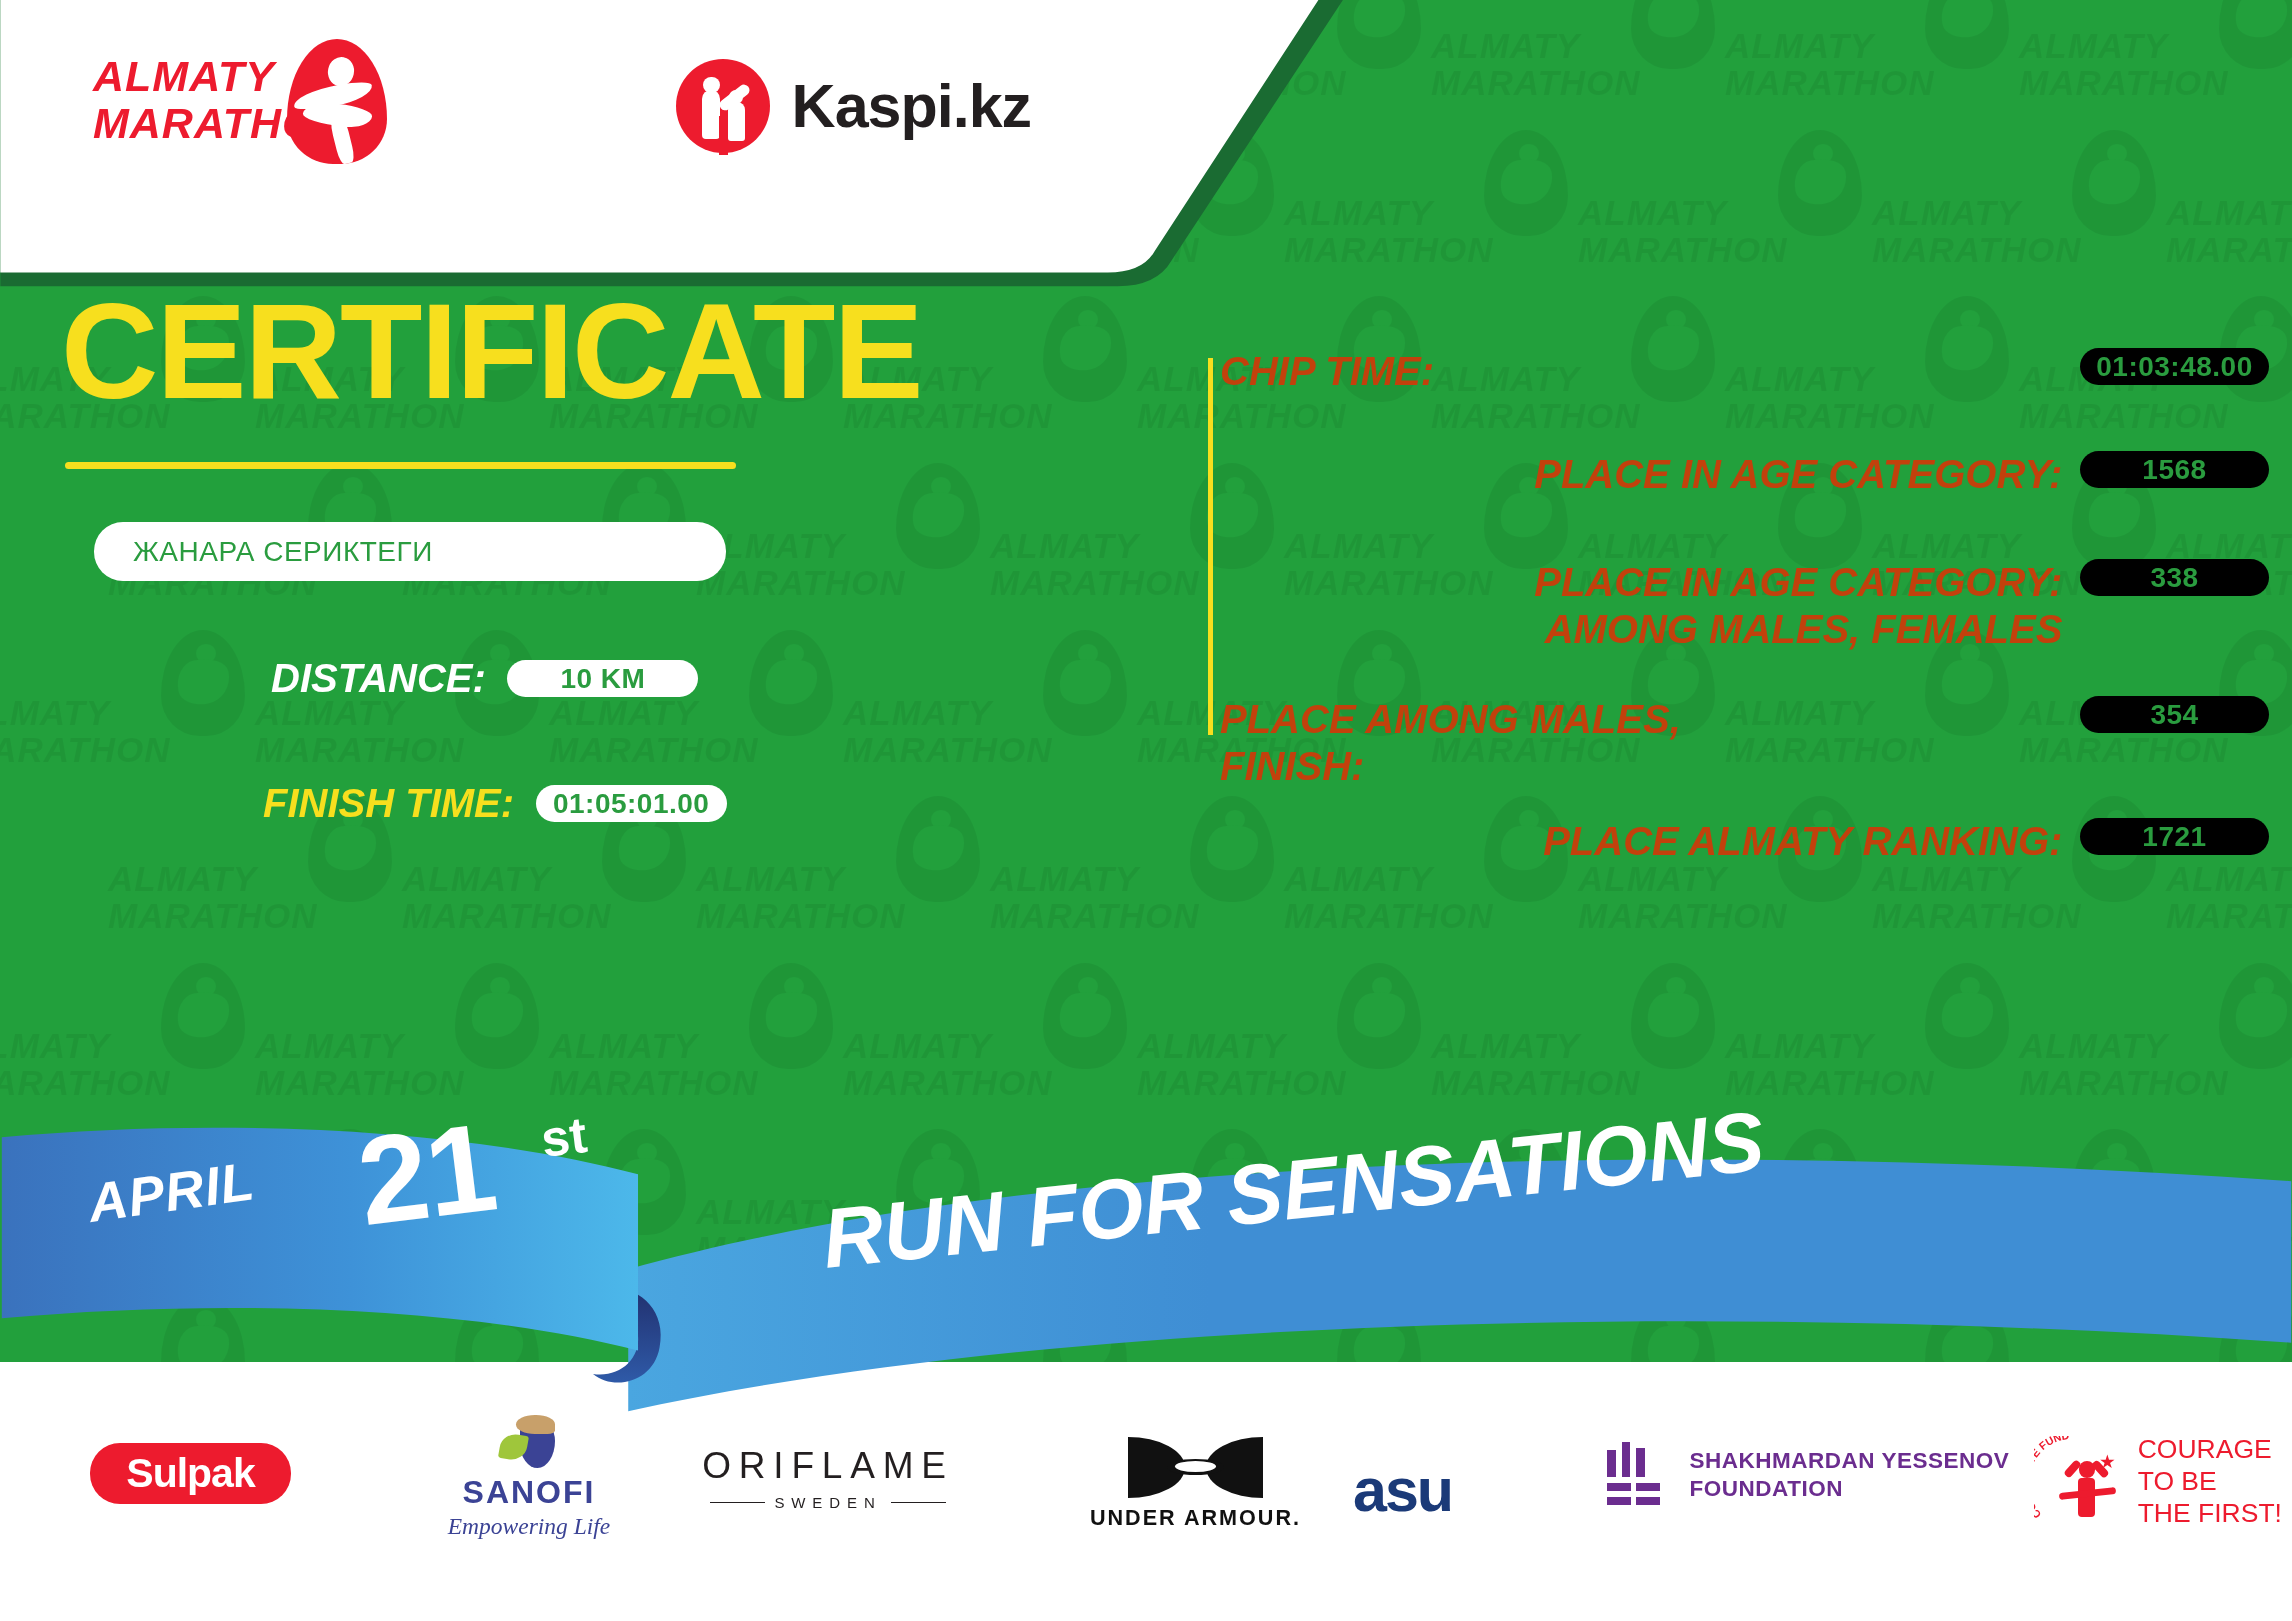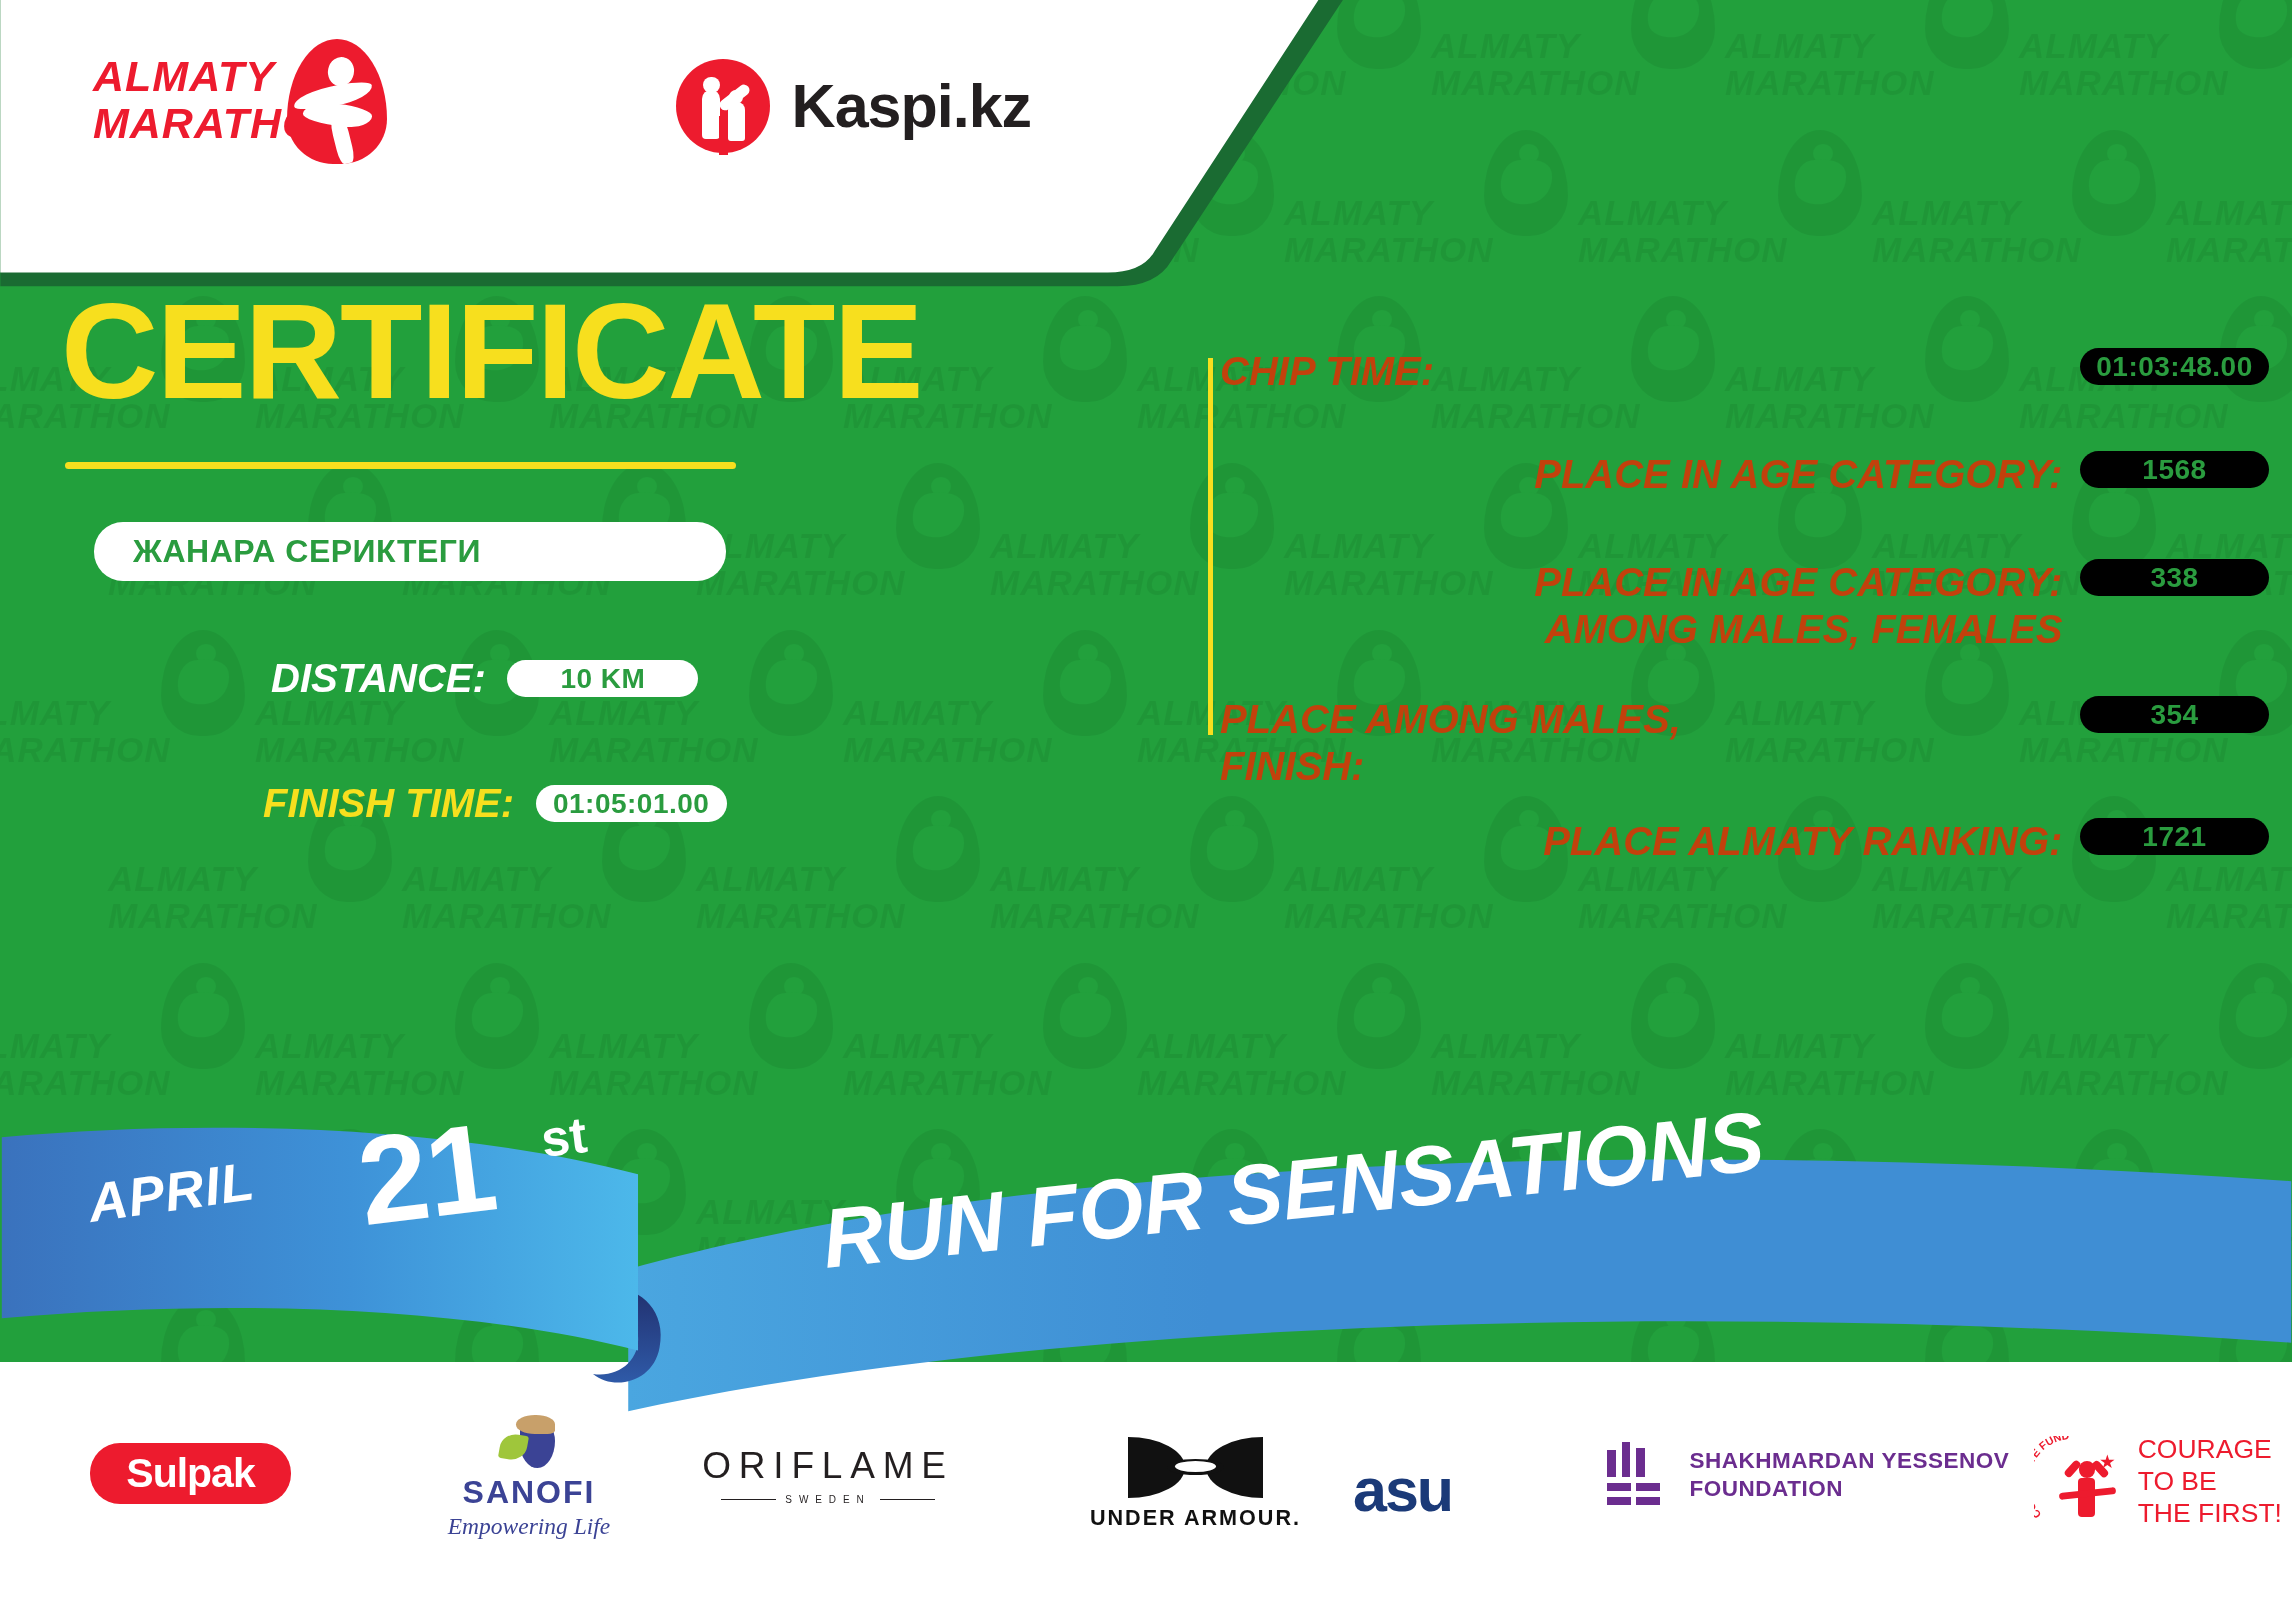--- a/index.html
+++ b/index.html
@@ -159,21 +159,21 @@
     width:671px; height:6.9px; background:#f7df1e; border-radius:3.9px;
   }
   .name-box {
     position:absolute; left:94px; top:238px;
     width:632px; height:59px;
     background:#ffffff; border-radius:29px;
     display:flex; align-items:center;
   }
   .name-text {
     padding-left:39px;
-    color:#2a9c3f; font-weight:bold; font-size:32px;
+    color:#2a9c3f; font-weight:normal; font-size:28px;
     letter-spacing:0.5px;
     font-family:"Liberation Sans", sans-serif;
     white-space:nowrap;
   }
   .stat-row {
     position:absolute; display:flex; align-items:center;
   }
   .stat-label {
     font-weight:bold; font-style:italic; font-size:40px;
     letter-spacing:0px; white-space:nowrap;
@@ -306,21 +306,21 @@
   .sp-oriflame { position:absolute; left:686px; top:34px; width:284px; text-align:center; }
   .ori-name {
     color:#231f20; font-size:37px; letter-spacing:7.8px; font-weight:400;
     font-family:"Liberation Sans", sans-serif;
   }
   .ori-sub {
     margin-top:6.9px; display:flex; align-items:center; justify-content:center; gap:9.8px;
   }
   .ori-sub .line { width:55px; height:1px; background:#231f20; }
   .ori-sub span.txt {
-    color:#231f20; font-size:10px; letter-spacing:6.9px;
+    color:#231f20; font-size:15px; letter-spacing:6.9px;
     font-family:"Liberation Sans", sans-serif;
   }
   .sp-ua { position:absolute; left:1083px; top:25.5px; width:225px; text-align:center; }
   .ua-mark { position:relative; width:135px; height:61px; margin:0 auto; }
   .ua-mark .ua-l, .ua-mark .ua-r {
     position:absolute; top:0; width:57px; height:61px; background:#111;
   }
   .ua-mark .ua-l { left:0; border-radius:0 100% 100% 0 / 0 50% 50% 0; }
   .ua-mark .ua-r { right:0; border-radius:100% 0 0 100% / 50% 0 0 50%; }
   .ua-mark .ua-bar {

